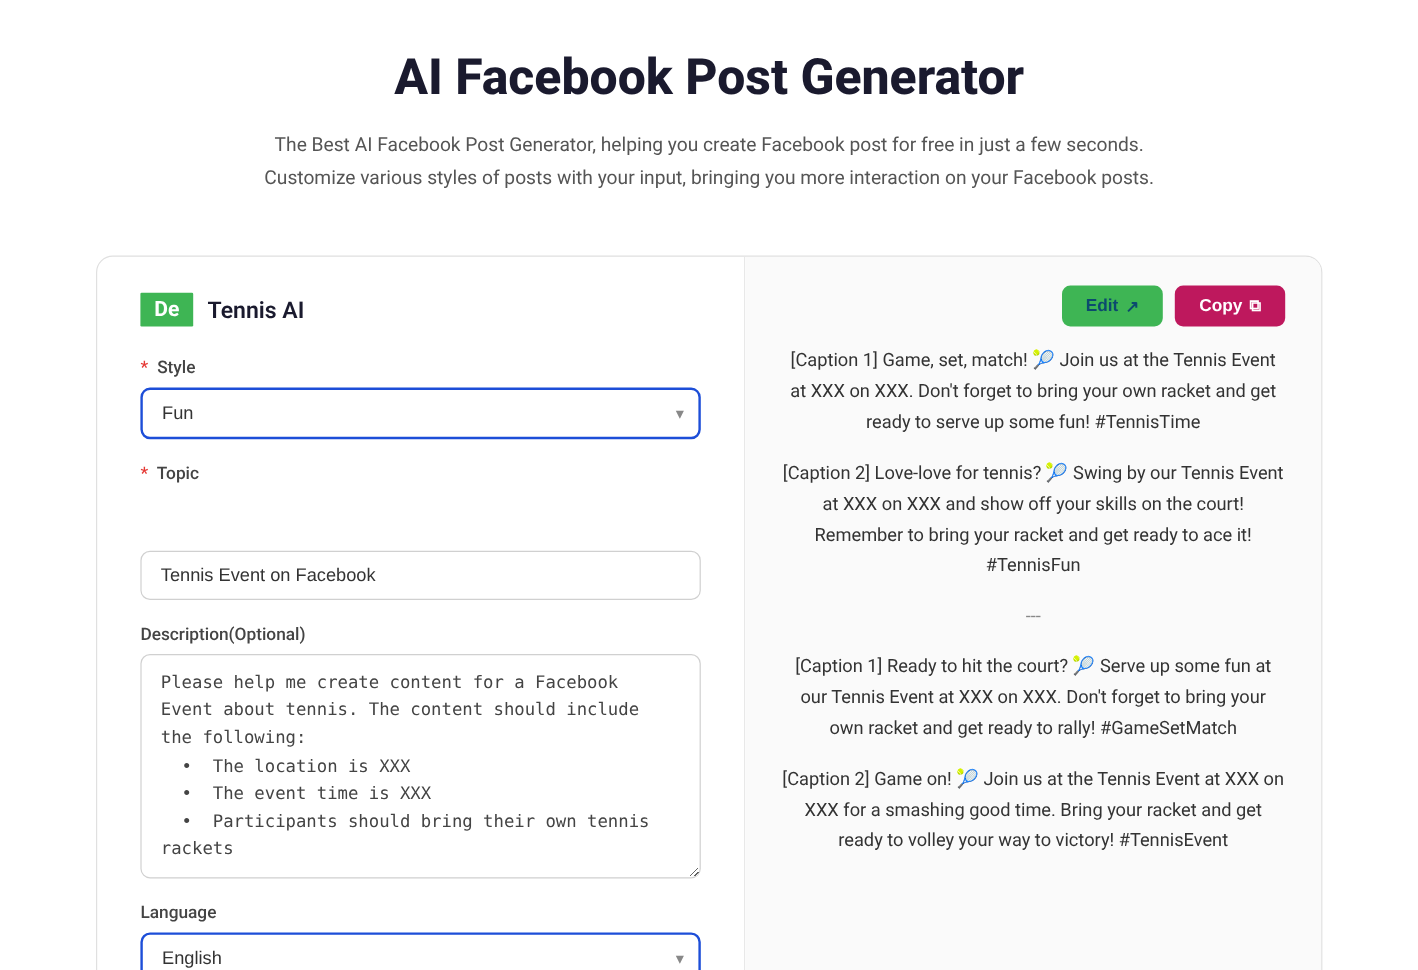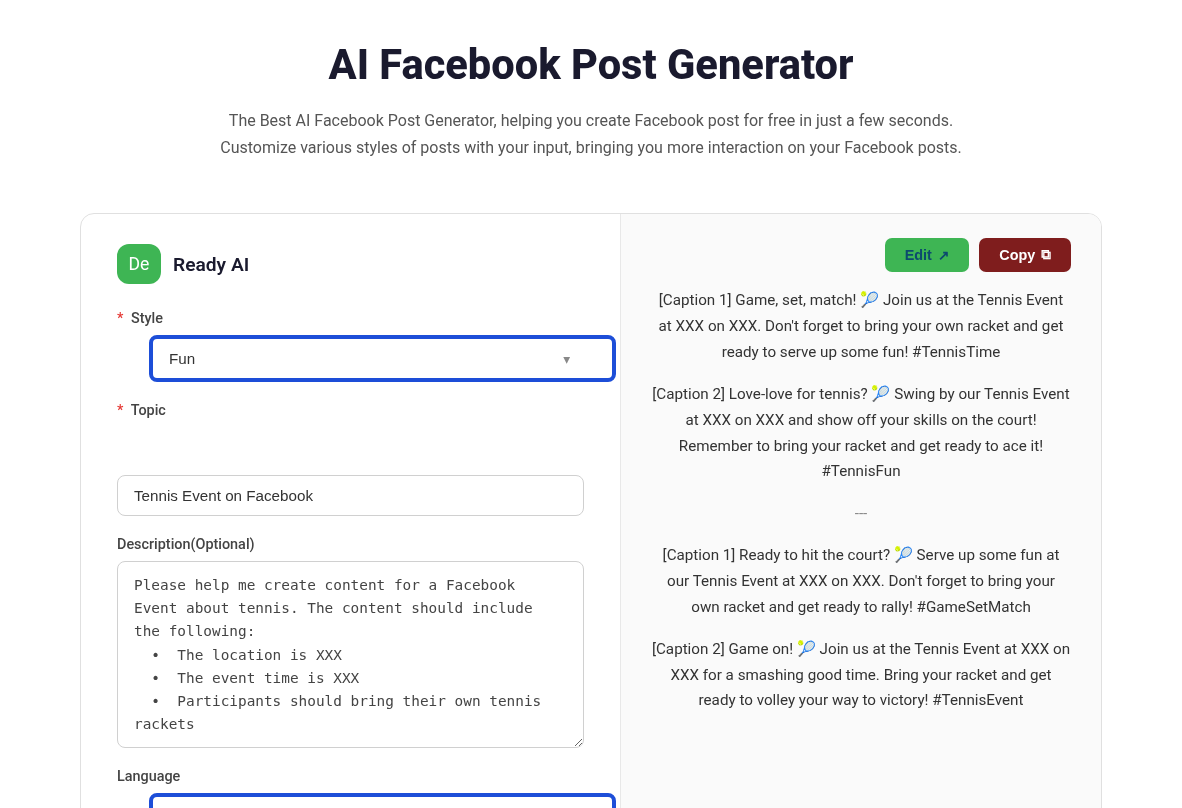--- a/index.html
+++ b/index.html
@@ -58,28 +58,28 @@
 
     .brand-row {
       display: flex;
       align-items: center;
       gap: 12px;
       margin-bottom: 6px;
     }
 
     .brand-logo {
       width: 44px;
-      height: 40px;
+      height: 28px;
       background: #3eb554;
-      border-radius: 12px;
+      border-radius: 1px;
       display: flex;
       align-items: center;
       justify-content: center;
       color: white;
-      font-weight: 400;
+      font-weight: 700;
       font-size: 1.1rem;
       flex-shrink: 0;
     }
 
     .brand-name {
       font-size: 1.2rem;
       font-weight: 600;
       color: #1a1a2e;
     }
 
@@ -100,29 +100,28 @@
       margin-right: 4px;
     }
 
     .select-wrapper {
       position: relative;
     }
 
     .select-wrapper select {
       width: 100%;
       padding: 11px 16px;
-      border: 4px solid #1d4ed8;
+      border: 2px solid #1d4ed8;
       border-radius: 8px;
       font-size: 0.95rem;
       color: #333;
       background: #fff;
       appearance: none;
       cursor: pointer;
       outline: none;
-      margin-left: 32px;
     }
 
     .select-chevron {
       position: absolute;
       right: 14px;
       top: 50%;
       transform: translateY(-50%);
       pointer-events: none;
       color: #888;
       font-size: 0.85rem;
@@ -192,21 +191,21 @@
       align-items: center;
       gap: 6px;
     }
 
     .edit-btn {
       background: #3eb554;
       color: #0c4a6e;
     }
 
     .copy-btn {
-      background: #7f1d1d;
+      background: #be185d;
       color: white;
     }
 
     .result-content {
       font-size: 0.95rem;
       color: #333;
       line-height: 1.7;
       text-align: center;
     }
 
@@ -232,21 +231,21 @@
     <span>The Best AI Facebook Post Generator, helping you create Facebook post for free in just a few seconds.</span><br>
     <span>Customize various styles of posts with your input, bringing you more interaction on your Facebook posts.</span>
   </div>
 
   <div class="main-card">
 
     <div class="left-panel">
 
       <div class="brand-row">
         <div class="brand-logo">De</div>
-        <span class="brand-name">Ready AI</span>
+        <span class="brand-name">Tennis AI</span>
       </div>
 
       <div class="field-group">
         <label class="field-label">
           <span class="required-star">*</span>
           <span>Style</span>
         </label>
         <div class="select-wrapper">
           <select>
             <option value="Fun">Fun</option>

